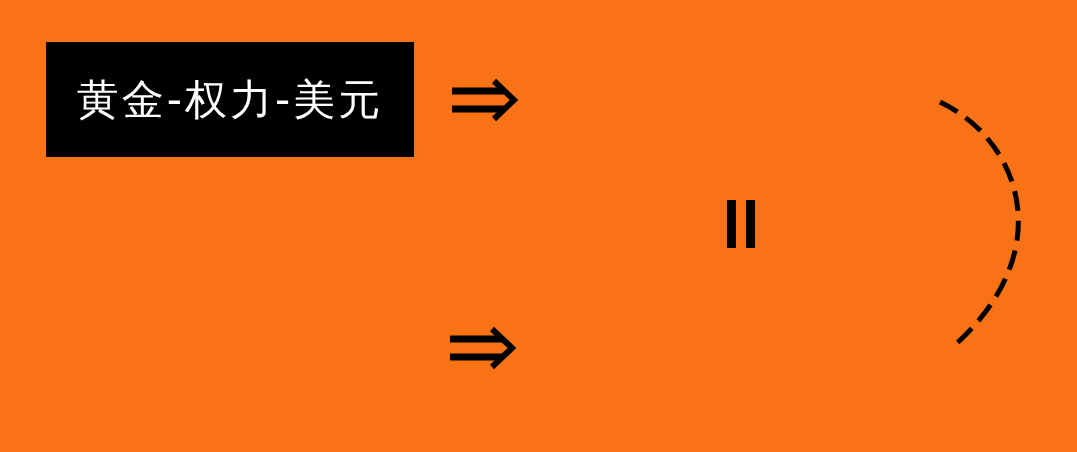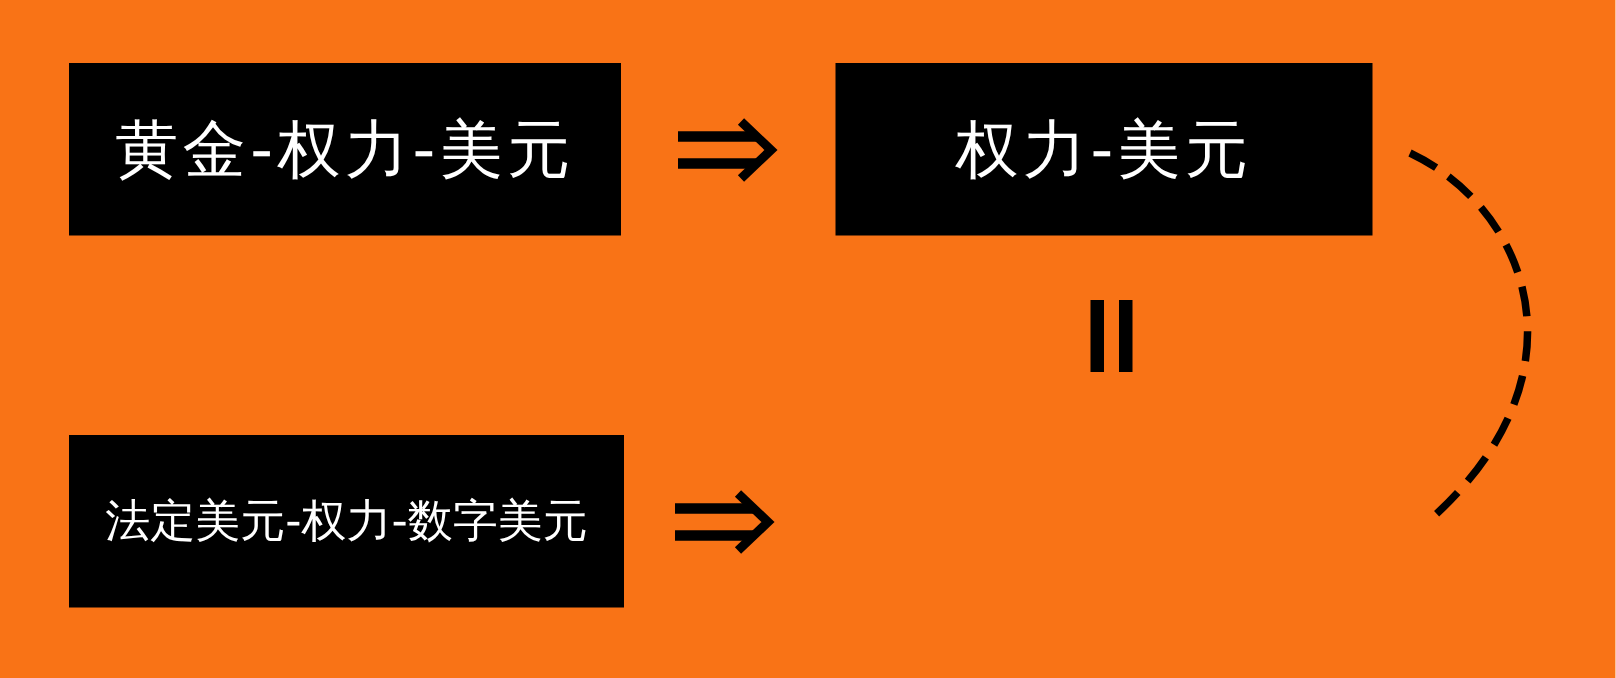--- a/index.html
+++ b/index.html
@@ -19,32 +19,26 @@
   <div class="box big" style="left:46px; top:42px; width:368px; height:115px;">
     <span>黄金-权力-美元</span>
   </div>
 
   <svg class="arrow" style="left:448px; top:78px;" width="72" height="44" viewBox="0 0 72 44">
     <line x1="4" y1="13" x2="56" y2="13" stroke="#000" stroke-width="7"></line>
     <line x1="4" y1="31" x2="56" y2="31" stroke="#000" stroke-width="7"></line>
     <polyline points="46,3 66,22 46,41" fill="none" stroke="#000" stroke-width="6" stroke-linejoin="miter"></polyline>
   </svg>
 
-  <div class="box big" style="left:557px; top:42px; width:358px; height:115px;">
-    <span>权力-美元</span>
-  </div>
 
   <svg class="eq" style="left:724px; top:200px;" width="34" height="50" viewBox="0 0 34 50">
     <rect x="3" y="0" width="9" height="48" fill="#000"></rect>
     <rect x="22" y="0" width="9" height="48" fill="#000"></rect>
   </svg>
 
-  <div class="box small" style="left:46px; top:290px; width:370px; height:115px;">
-    <span>法定美元-权力-数字美元</span>
-  </div>
 
   <svg class="arrow" style="left:446px; top:326px;" width="72" height="44" viewBox="0 0 72 44">
     <line x1="4" y1="13" x2="56" y2="13" stroke="#000" stroke-width="7"></line>
     <line x1="4" y1="31" x2="56" y2="31" stroke="#000" stroke-width="7"></line>
     <polyline points="46,3 66,22 46,41" fill="none" stroke="#000" stroke-width="6" stroke-linejoin="miter"></polyline>
   </svg>
 
 
   <svg class="curve" width="1077" height="452" viewBox="0 0 1077 452">
     <path d="M 940 102 C 1020 140, 1060 250, 955 345" fill="none" stroke="#000" stroke-width="5" stroke-dasharray="20,10"></path>

